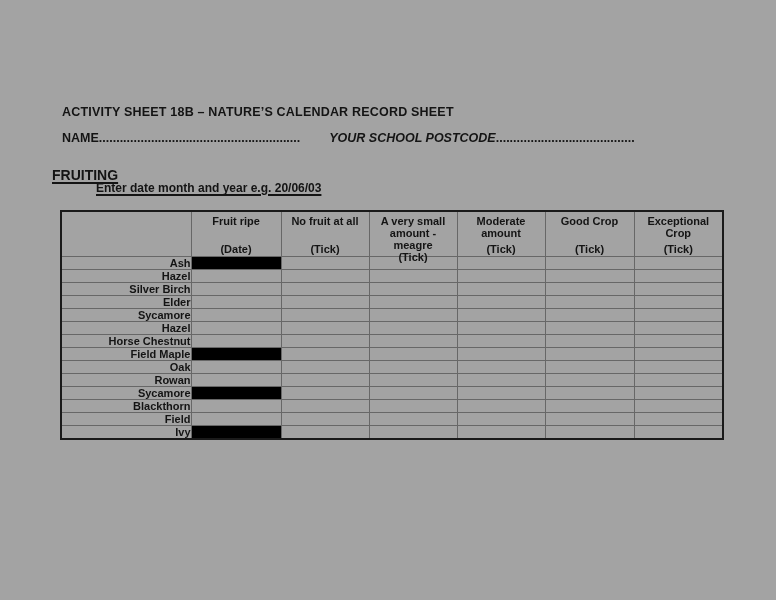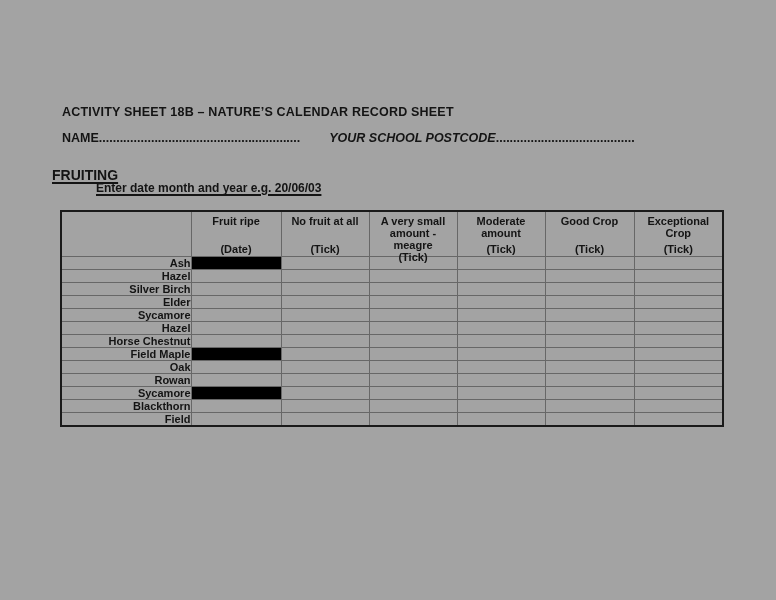--- a/index.html
+++ b/index.html
@@ -272,15 +272,24 @@
         </tr>
         <tr>
           <td class="species">Field</td>
           <td class="datecell"></td>
           <td class="tick"></td>
           <td class="tick"></td>
           <td class="tick"></td>
           <td class="tick"></td>
           <td class="tick"></td>
         </tr>
+        <tr>
+          <td class="species">Ivy</td>
+          <td class="datecell" style="background: rgb(0, 0, 0);"></td>
+          <td class="tick"></td>
+          <td class="tick"></td>
+          <td class="tick"></td>
+          <td class="tick"></td>
+          <td class="tick"></td>
+        </tr>
       </tbody>
   </table>
 </div>
 
 </body></html>

